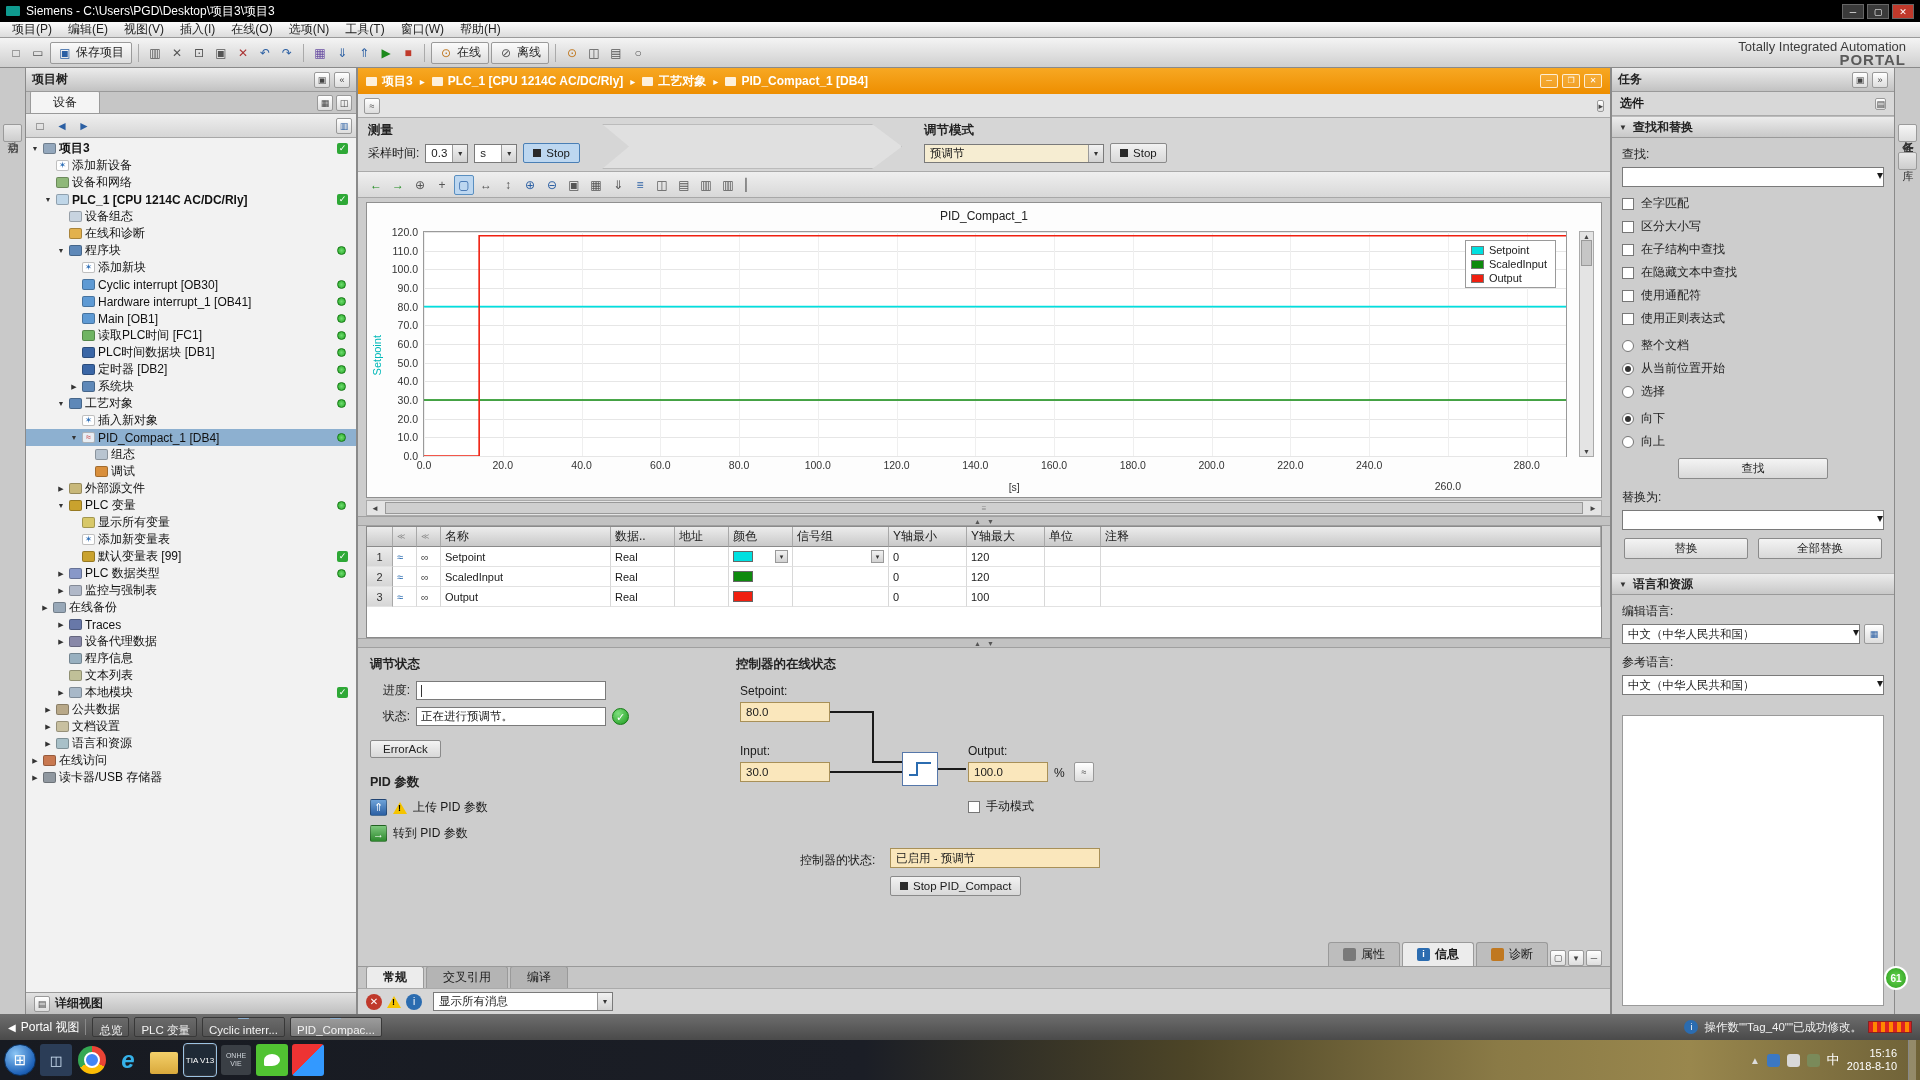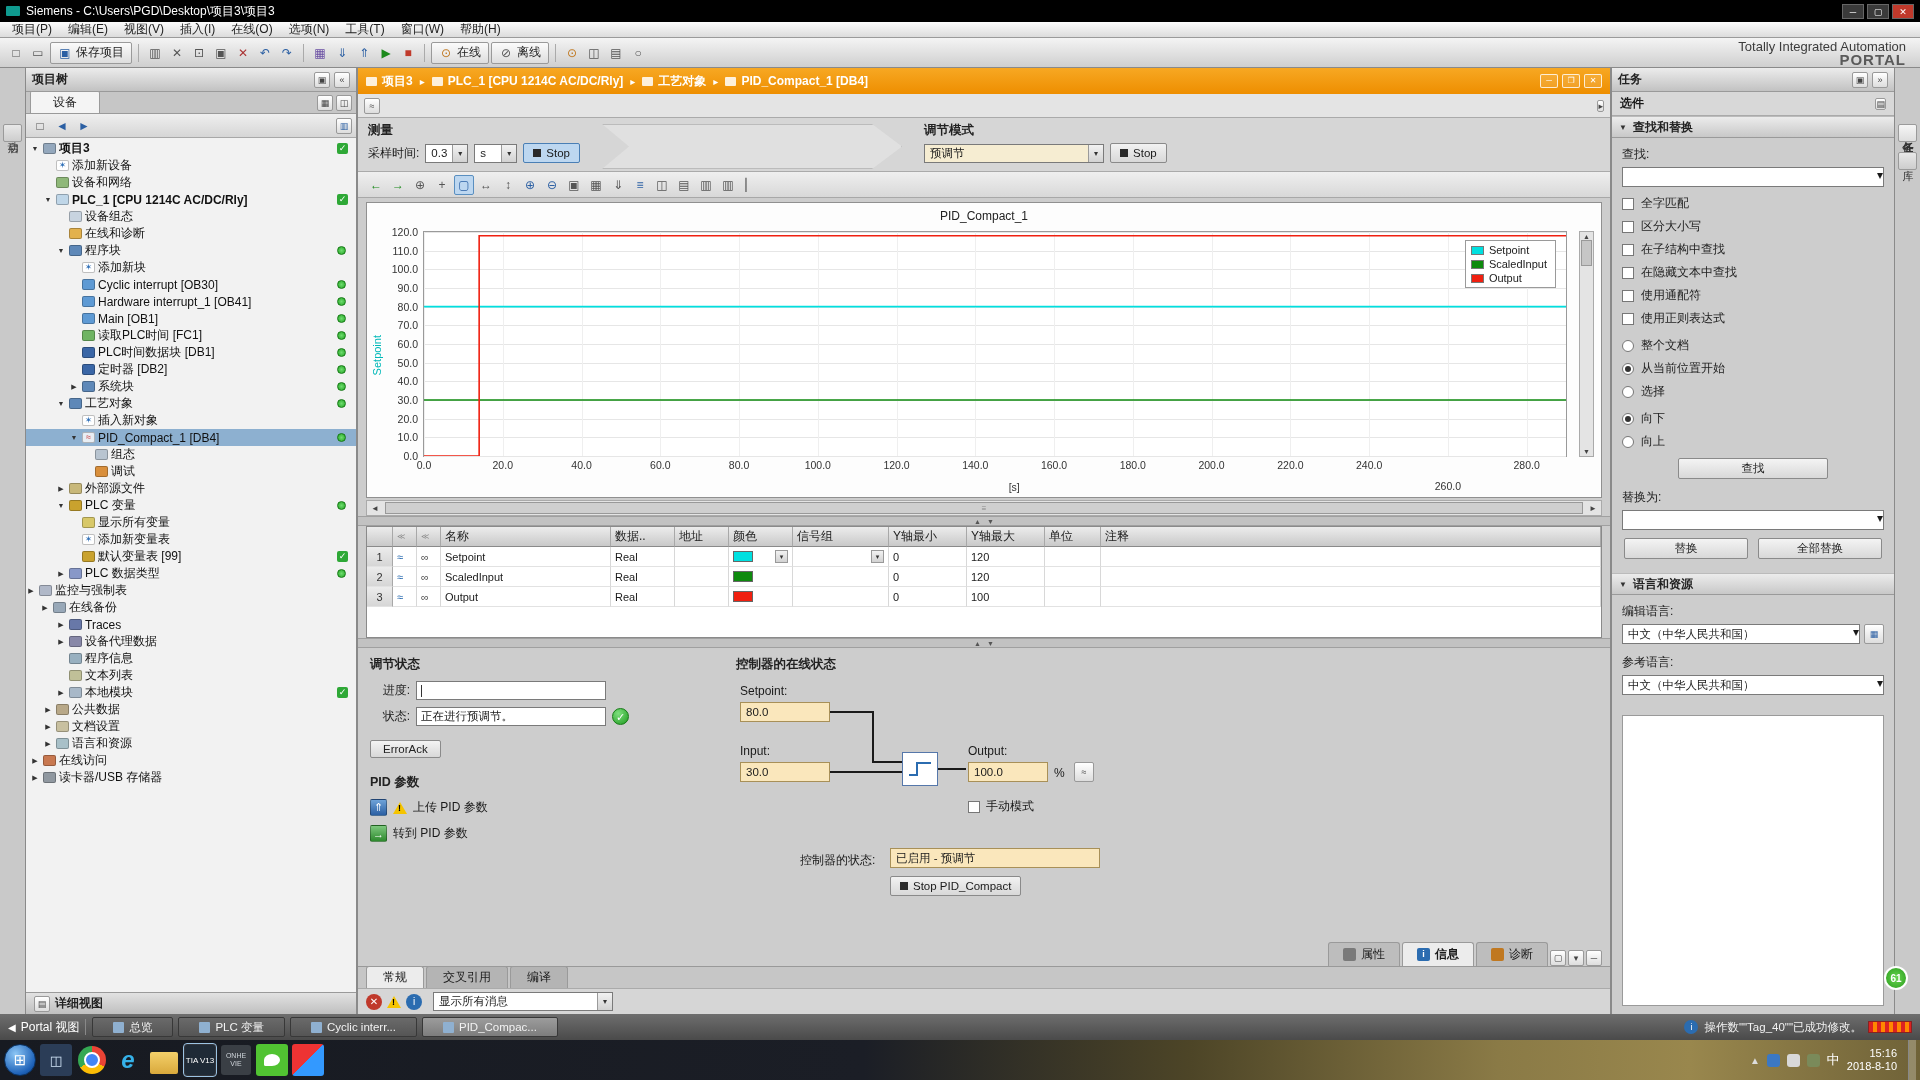--- a/index.html
+++ b/index.html
@@ -144,21 +144,21 @@
   .rb{width:12px;height:12px;border-radius:50%;background:#fff;border:1px solid #777;display:inline-flex;align-items:center;justify-content:center;flex:none;}
   .rb.checked::after{content:"";width:6px;height:6px;border-radius:50%;background:#333;}
 
   
   .insptabs{height:26px;flex:none;display:flex;justify-content:flex-end;align-items:flex-end;padding-right:8px;gap:2px;background:#cdcdcd;}
   .itab{display:flex;align-items:center;gap:5px;padding:3px 14px;background:#bdbdbd;border:1px solid #9a9a9a;border-bottom:none;border-radius:3px 3px 0 0;font-size:12px;}
   .itab.on{background:#ececec;font-weight:bold;}
   .iico{width:13px;height:13px;border-radius:2px;font-size:9px;line-height:13px;text-align:center;color:#fff;}
   .subtabs{height:22px;flex:none;background:#c6c6c6;border-top:1px solid #999;display:flex;align-items:flex-end;padding-left:8px;gap:2px;}
   .stab{padding:2px 16px;background:#b4b4b4;border:1px solid #9a9a9a;border-bottom:none;border-radius:3px 3px 0 0;font-size:12px;}
-  .stab.on{background:#ececec;font-weight:normal;}
+  .stab.on{background:#ececec;font-weight:bold;}
   .msgrow{height:26px;flex:none;background:#d6d6d6;border-top:1px solid #aaa;display:flex;align-items:center;gap:5px;padding:0 8px;}
   .stico{width:16px;height:16px;border-radius:50%;color:#fff;font-size:10px;line-height:16px;text-align:center;}
 
   
   .tasks{width:282px;flex:none;display:flex;flex-direction:column;background:#cdcdcd;min-height:0;}
   .optrow{height:24px;flex:none;display:flex;align-items:center;padding:0 8px;font-weight:bold;background:#d8d8d8;border-bottom:1px solid #aaa;}
   .secthead{height:22px;flex:none;background:linear-gradient(#ececec,#c8c8c8);border-top:1px solid #bbb;border-bottom:1px solid #9a9a9a;display:flex;align-items:center;gap:6px;padding:0 7px;font-weight:bold;color:#222;}
   .chev{font-size:8px;color:#333;}
   .fr-body{padding:8px 10px 4px;}
   .lblrow{margin-bottom:4px;color:#222;}
@@ -167,21 +167,21 @@
   .ckrow{display:flex;align-items:center;gap:7px;margin-bottom:6px;color:#222;}
   .centerbtn{display:block;width:150px;margin:8px auto 10px;text-align:center;}
   .repbtns{display:flex;gap:10px;justify-content:space-between;margin:4px 2px 10px;}
   .repbtns .btn{flex:1;text-align:center;}
   .langbox{padding:8px 10px;}
   .langrow{display:flex;gap:4px;align-items:center;margin-bottom:10px;}
   .bigwhite{flex:1;margin:2px 10px 8px;background:#fff;border:1px solid #9a9a9a;min-height:120px;}
 
   
   .edbar{height:26px;flex:none;background:linear-gradient(#6e6e6e,#4a4a4a);display:flex;align-items:center;gap:6px;padding:0 8px;color:#fff;}
-  .edbtn{display:inline-flex;align-items:center;gap:5px;height:20px;padding:0 20px;background:linear-gradient(#6a6a6a,#555);border:1px solid #383838;border-radius:2px;font-size:11.5px;color:#f2f2f2;}
+  .edbtn{display:inline-flex;align-items:center;gap:5px;height:20px;padding:0 6px;background:linear-gradient(#6a6a6a,#555);border:1px solid #383838;border-radius:2px;font-size:11.5px;color:#f2f2f2;flex-direction:column;}
   .edbtn.on{background:linear-gradient(#9c9c9c,#7d7d7d);}
   .edbtn .bic{width:11px;height:11px;background:#8fb0d0;border-radius:1px;}
   .edmsg{margin-left:auto;display:flex;align-items:center;gap:6px;font-size:11.5px;color:#f2f2f2;}
   .stripes{width:44px;height:12px;background:repeating-linear-gradient(90deg,#d22,#d22 4px,#f80 4px,#f80 8px);border:1px solid #822;}
 
   
   .taskbar{height:40px;flex:none;display:flex;align-items:center;padding:0 4px;gap:4px;background:linear-gradient(90deg,#171a21 0%,#1b1e26 45%,#4d4527 62%,#8a7a46 78%,#99874d 88%,#6f6238 100%);}
   .orb{width:32px;height:32px;border-radius:50%;background:radial-gradient(circle at 35% 30%,#8cc6f5,#1e62b8 70%,#0d3c74);border:1px solid #0a3160;color:#fff;font-size:15px;display:flex;align-items:center;justify-content:center;}
   .app{width:32px;height:32px;border-radius:3px;display:flex;align-items:center;justify-content:center;flex:none;position:relative;}
   .app.on{outline:1px solid #9cc4e4;background:rgba(255,255,255,.12);}
@@ -448,21 +448,21 @@
             <span class="nicon ic-tagtable"></span>
             <span class="nlabel">默认变量表 [99]</span>
             <span class="badge-check">✓</span>
           </div>
           <div class="tree-row" style="padding-left: 30px;">
             <span class="expander">▶</span>
             <span class="nicon ic-datatypes"></span>
             <span class="nlabel">PLC 数据类型</span>
             <span class="badge-dot"></span>
           </div>
-          <div class="tree-row" style="">
+          <div class="tree-row" style="padding-left: 30px;">
             <span class="expander">▶</span>
             <span class="nicon ic-watch"></span>
             <span class="nlabel">监控与强制表</span>
           </div>
           <div class="tree-row" style="padding-left: 14px;">
             <span class="expander">▶</span>
             <span class="nicon ic-backup"></span>
             <span class="nlabel">在线备份</span>
           </div>
           <div class="tree-row" style="padding-left: 30px;">

